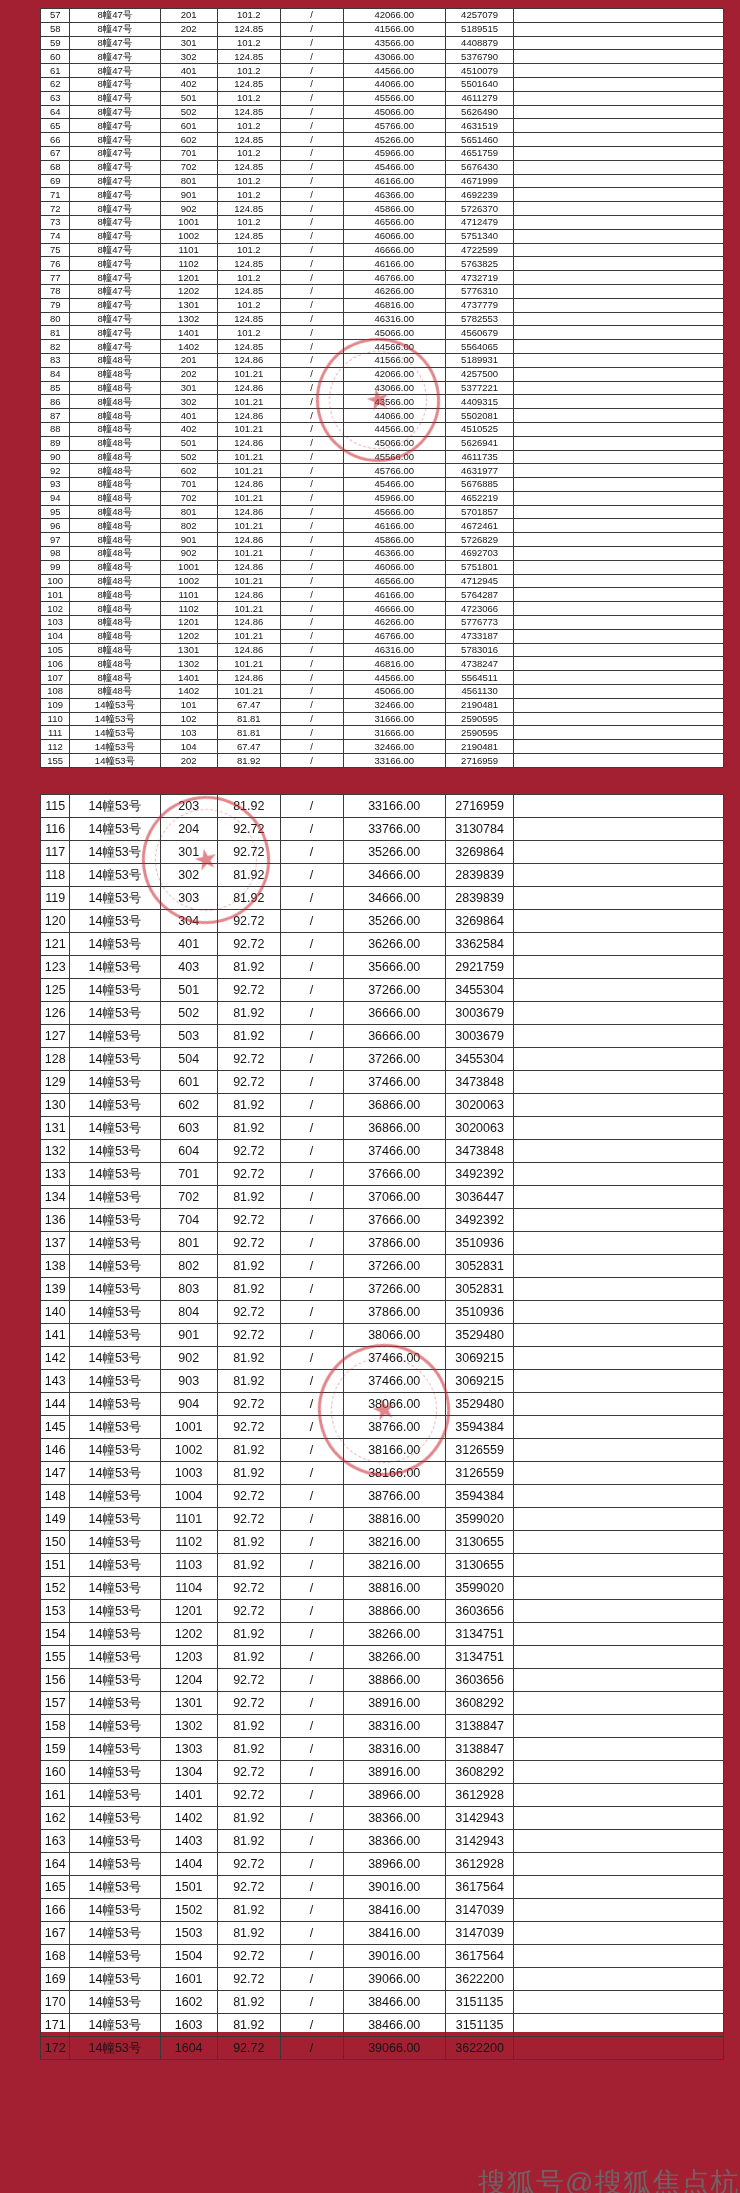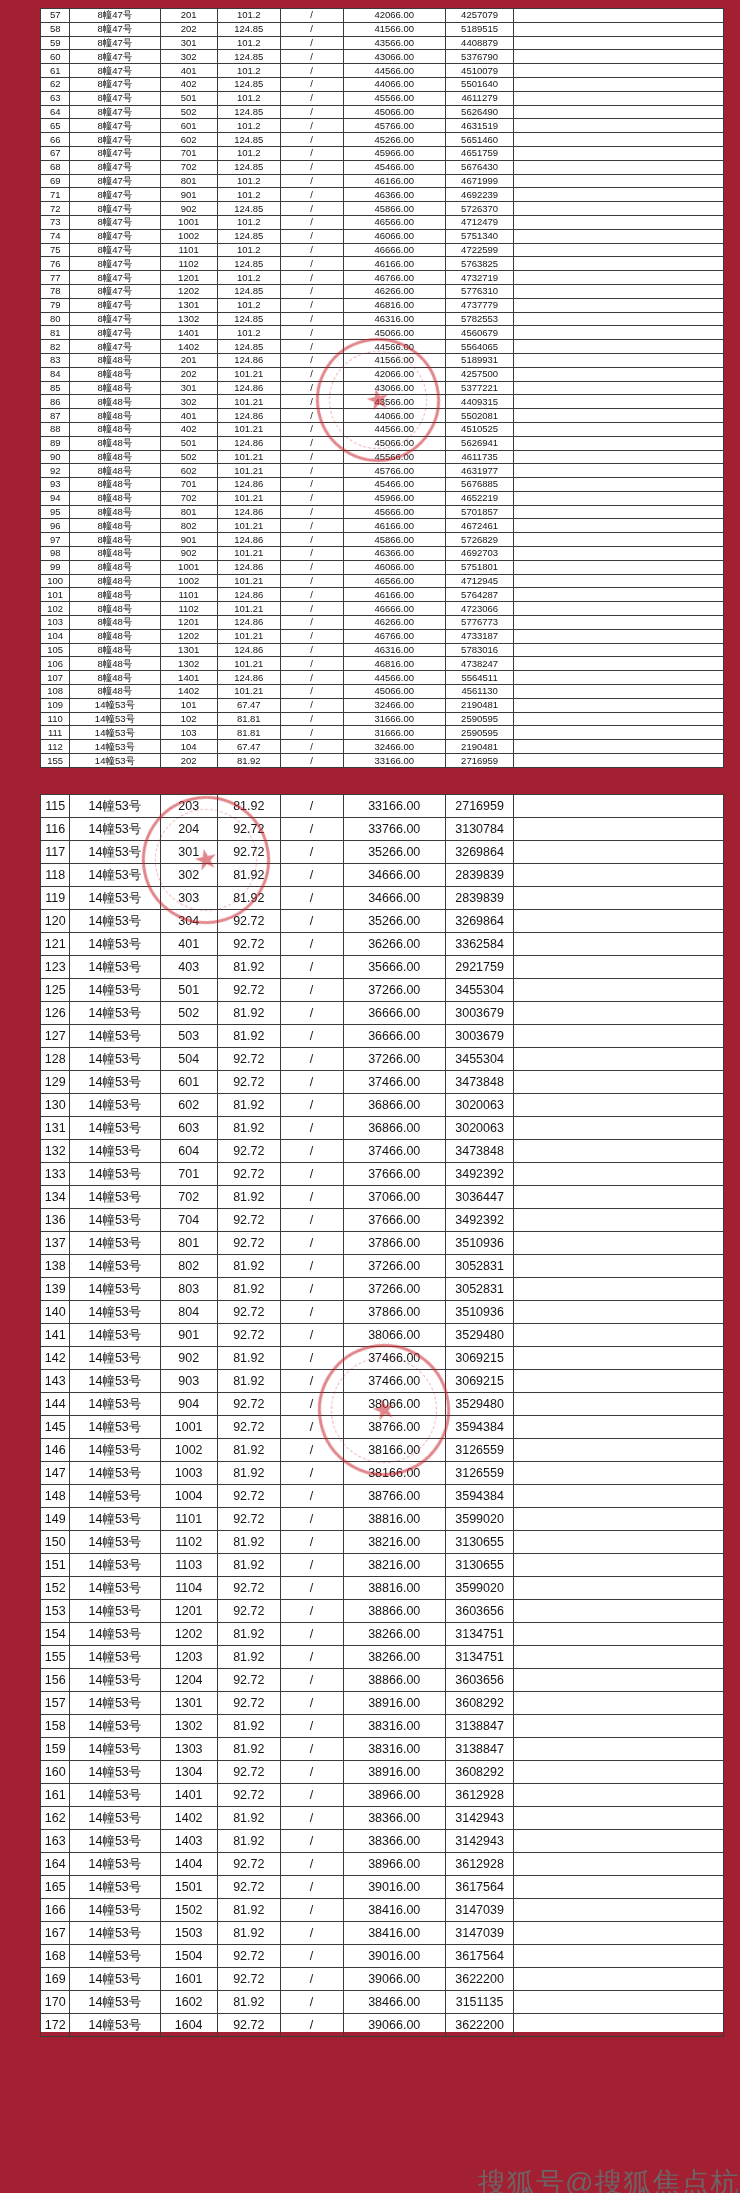--- a/index.html
+++ b/index.html
@@ -1187,20 +1187,30 @@
             <td>170</td>
             <td>14幢53号</td>
             <td>1602</td>
             <td>81.92</td>
             <td>/</td>
             <td>38466.00</td>
             <td>3151135</td>
             <td></td>
           </tr>
           <tr>
+            <td>171</td>
+            <td>14幢53号</td>
+            <td>1603</td>
+            <td>81.92</td>
+            <td>/</td>
+            <td>38466.00</td>
+            <td>3151135</td>
+            <td></td>
+          </tr>
+          <tr>
             <td>172</td>
             <td>14幢53号</td>
             <td>1604</td>
             <td>92.72</td>
             <td>/</td>
             <td>39066.00</td>
             <td>3622200</td>
             <td></td>
           </tr>
         </tbody>

